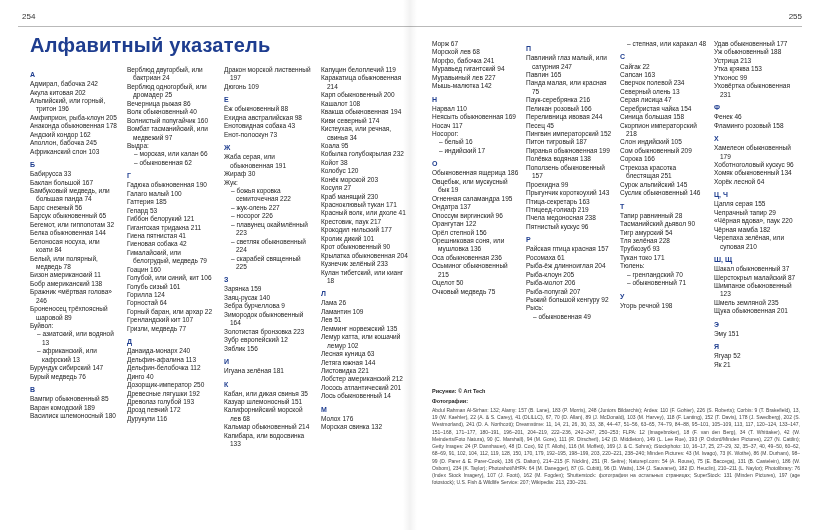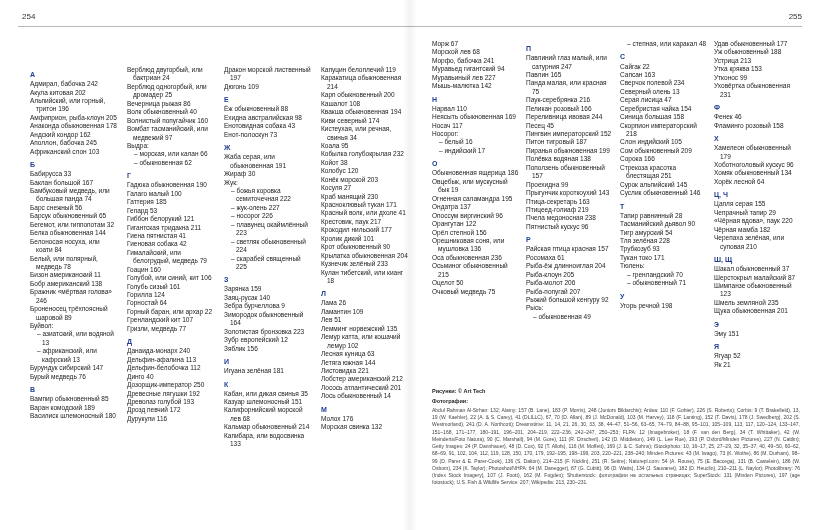--- a/index.html
+++ b/index.html
@@ -40,20 +40,21 @@
 </style>
 </head>
 <body>
 
 <div class="spread">
 
   <div class="pagenum left">254</div>
   <div class="pagenum right">255</div>
   <div class="top-rule"></div>
 
+  <div class="title">Алфавитный указатель</div>
 
   <div class="col lc0">
       <div class="letter">А</div>
       <div class="entry">Адмирал, бабочка 242</div>
       <div class="entry">Акула китовая 202</div>
       <div class="entry">Альпийский, или горный, тритон 196</div>
       <div class="entry">Амфиприон, рыба-клоун 205</div>
       <div class="entry">Анаконда обыкновенная 178</div>
       <div class="entry">Андский кондор 162</div>
       <div class="entry">Аполлон, бабочка 245</div>

